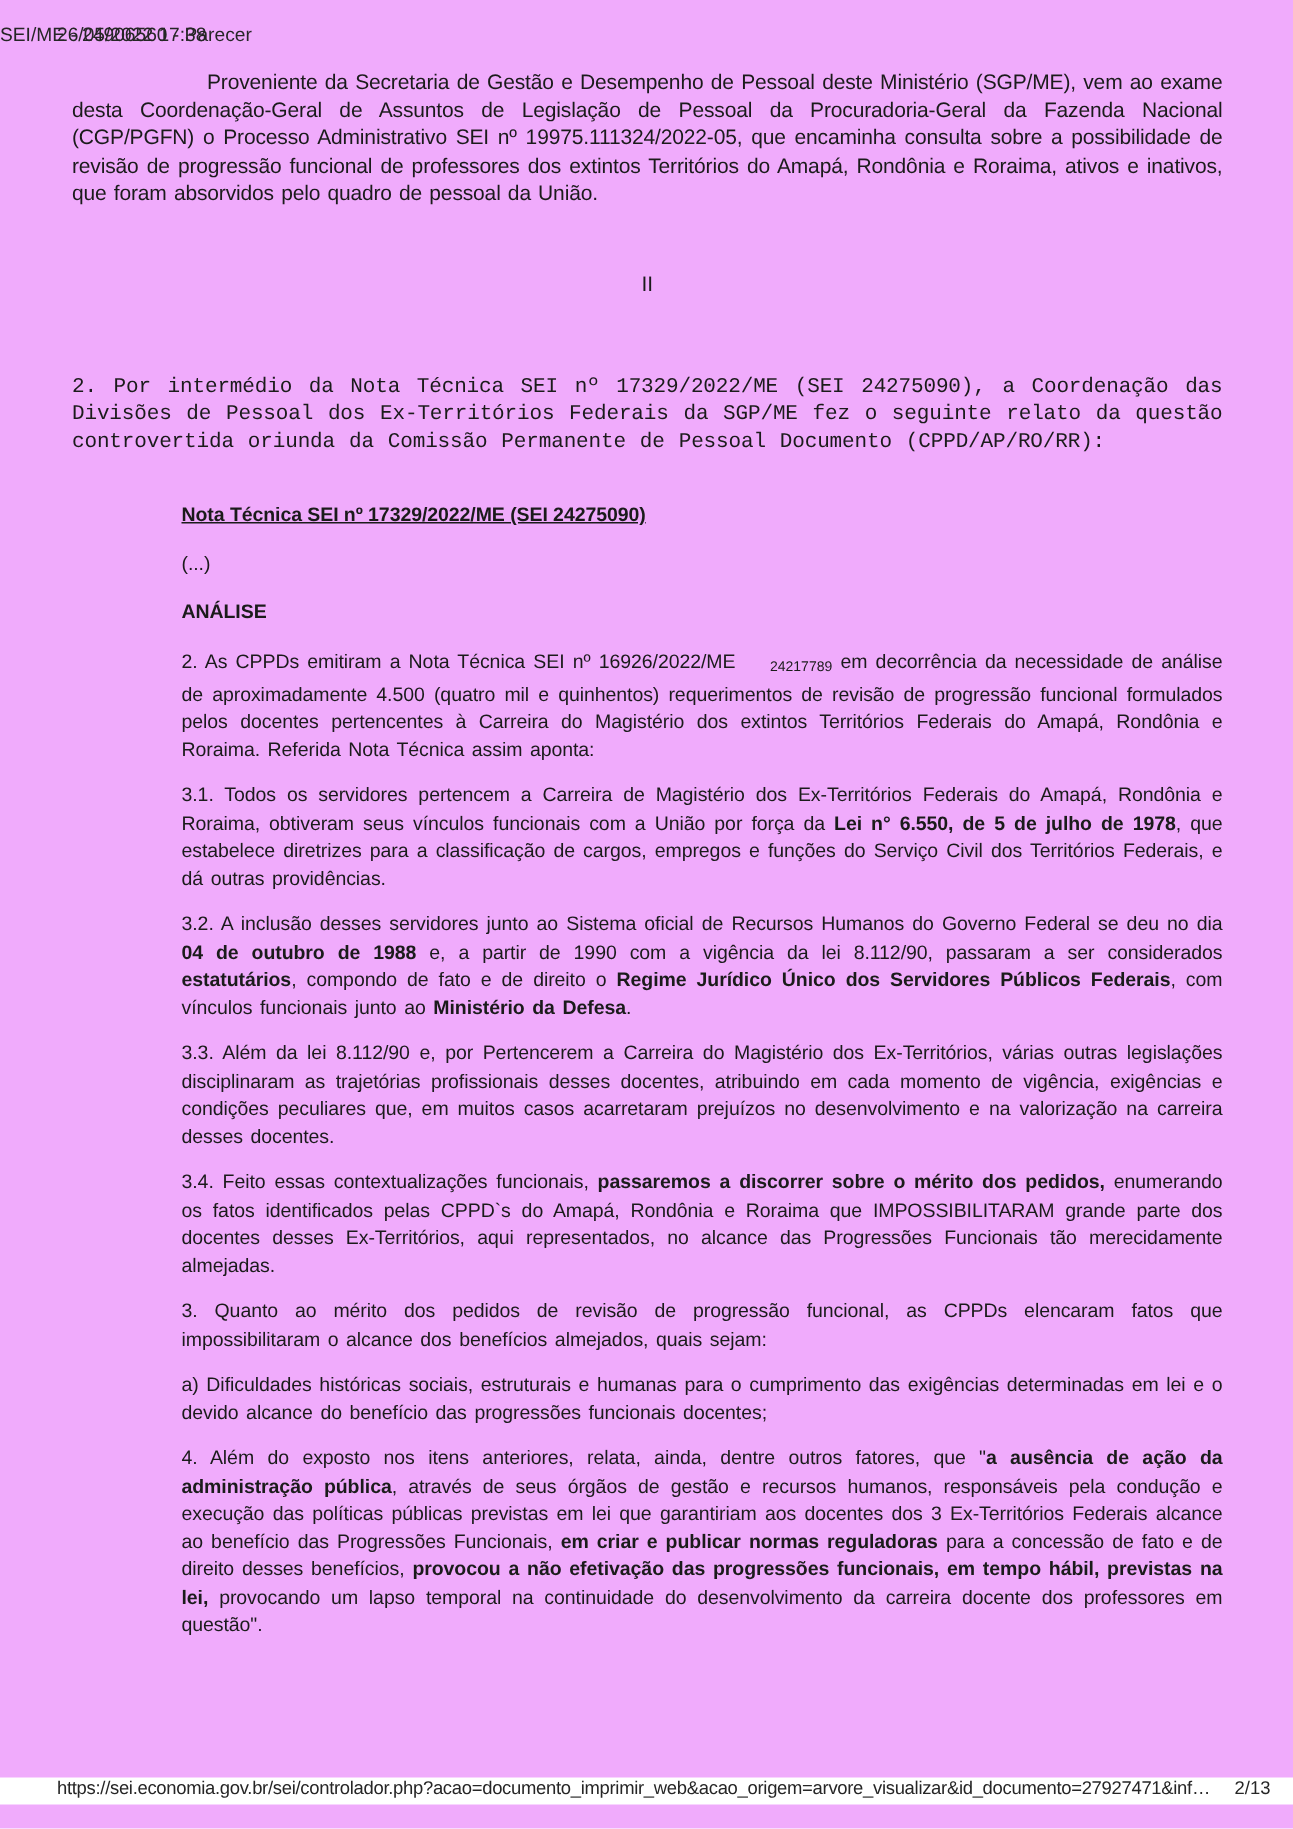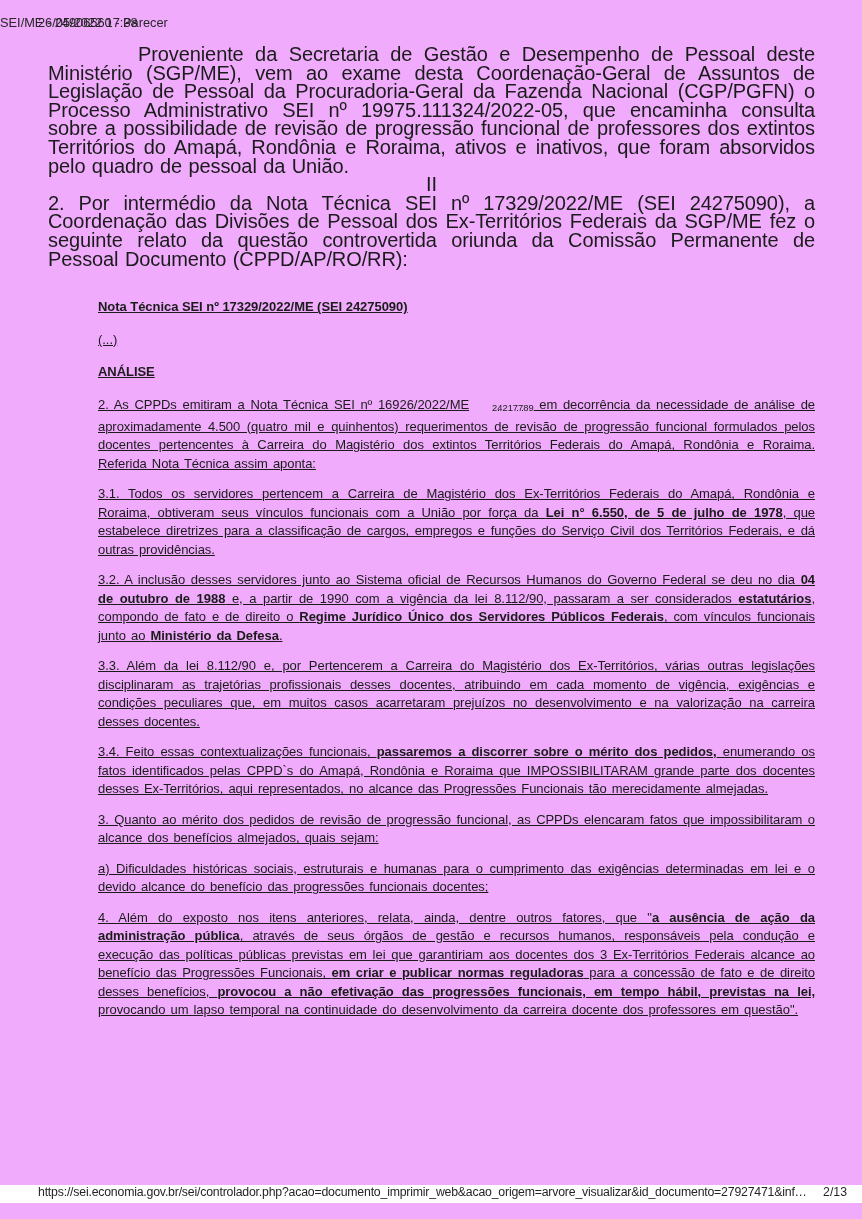--- a/index.html
+++ b/index.html
@@ -11,25 +11,25 @@
     font-family:"Liberation Sans",sans-serif;
     overflow:hidden;
   }
   
   .hdr{position:absolute;top:15px;left:0;right:0;height:16px;font-size:12.8px;color:#262626;}
   .hdr .dt{position:absolute;left:38px;top:0;white-space:nowrap;}
   .hdr .ttl{text-align:left;white-space:nowrap;}
   
   .content{position:absolute;top:30px;left:48px;right:47px;z-index:1;}
   .para{margin:0;padding:0;}
-  .m{font-size:20px;line-height:18.6px;text-align:justify;letter-spacing:-0.1px;word-spacing:1px;}
+  .m{font-size:14px;line-height:18.6px;text-align:justify;letter-spacing:-0.1px;word-spacing:1px;}
   .ind{text-indent:90px;margin-top:15px;}
-  .ii{text-align:center;word-spacing:0;}
-  .p2{}
-  .q{font-size:13px;line-height:18.5px;text-align:justify;letter-spacing:-0.05px;word-spacing:1.5px;margin-left:50px;margin-top:12px;text-decoration:underline;}
+  .ii{text-align:center;margin-top:42px;word-spacing:0;}
+  .p2{margin-top:50px;font-family:Liberation Mono, monospace;}
+  .q{font-size:13px;line-height:18.5px;text-align:justify;letter-spacing:-0.05px;word-spacing:1.5px;margin-left:73px;margin-top:12px;}
   .left{text-align:left;word-spacing:0;}
   .mt30{margin-top:30px;}
   .mt14{margin-top:14px;}
   .b{font-weight:bold;}
   .u{text-decoration:underline;}
   .sub{font-size:0.72em;vertical-align:-0.28em;letter-spacing:0;padding-left:23px;}
   
   .ftr{
     position:absolute;left:0;right:0;bottom:16px;height:18px;
     display:flex;justify-content:space-between;align-items:flex-start;

